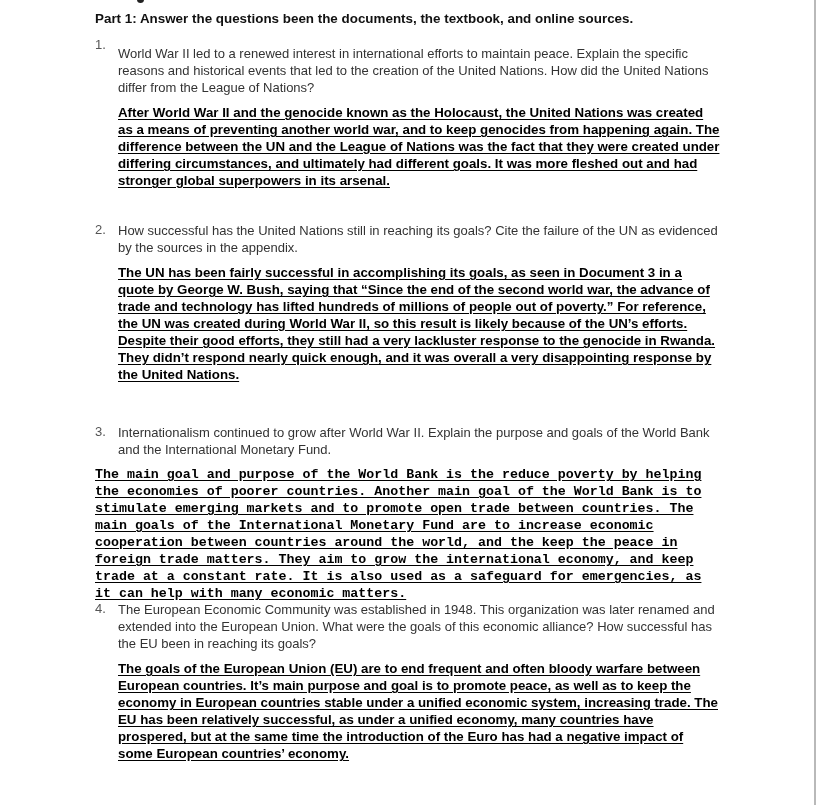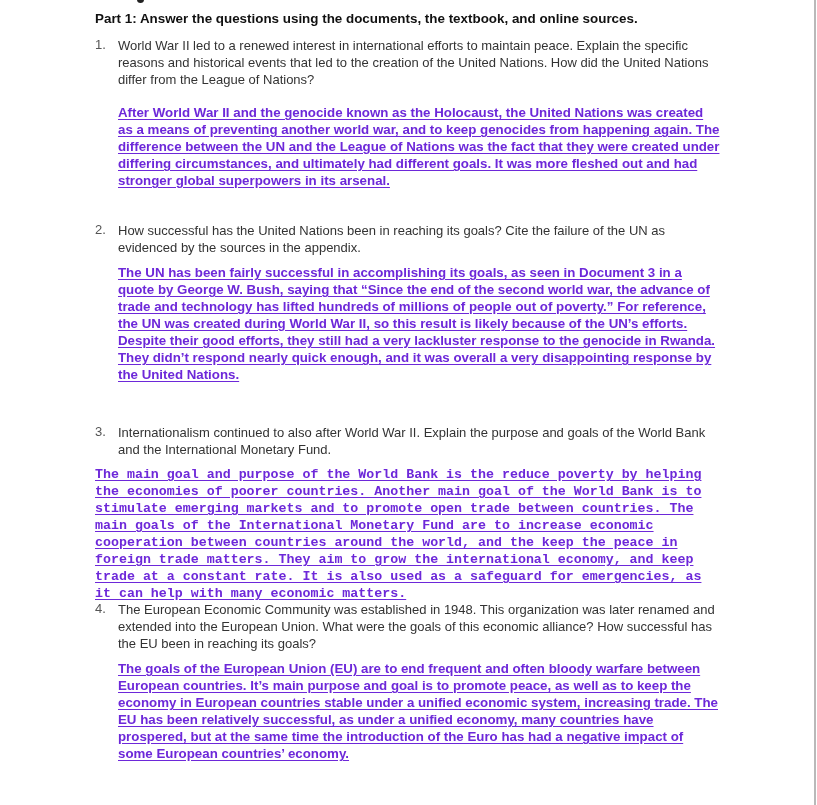--- a/index.html
+++ b/index.html
@@ -32,51 +32,51 @@
     .qnum {
       position: absolute; left: 0; top: 0;
       font-size: 13px; color: #555;
     }
     .qtext {
       position: absolute; left: 23px; width: 600px;
       font-size: 13px; line-height: 17px; color: #333;
     }
     .ans {
       position: absolute;
-      font-weight: bold; font-size: 13.3px; line-height: 17px; color: #6d28d9;
+      font-weight: bold; font-size: 13.3px; line-height: 17px; color: #000000;
       text-decoration: underline;
       text-underline-offset: 2px;
     }
     .ans.indented { left: 23px; width: 602px; }
     .ans.flush { left: 0; width: 625px; font-family: Liberation Mono, monospace; }
   </style>
 </head>
 <body>
 
 <div class="cutoff-glyph"></div>
 <div class="page-edge"></div>
 
 <div class="doc">
-  <div class="heading">Part 1: Answer the questions using the documents, the textbook, and online sources.</div>
+  <div class="heading">Part 1: Answer the questions been the documents, the textbook, and online sources.</div>
 
   <div class="q" style="top:37px;">
     <div class="qnum">1.</div>
-    <div class="qtext" style="top:0;">World War II led to a renewed interest in international efforts to maintain peace. Explain the specific reasons and historical events that led to the creation of the United Nations. How did the United Nations differ from the League of Nations?</div>
+    <div class="qtext" style="top:8px;">World War II led to a renewed interest in international efforts to maintain peace. Explain the specific reasons and historical events that led to the creation of the United Nations. How did the United Nations differ from the League of Nations?</div>
     <div class="ans indented" style="top:67px;">After World War II and the genocide known as the Holocaust, the United Nations was created as a means of preventing another world war, and to keep genocides from happening again. The difference between the UN and the League of Nations was the fact that they were created under differing circumstances, and ultimately had different goals. It was more fleshed out and had stronger global superpowers in its arsenal.</div>
   </div>
 
   <div class="q" style="top:222px;">
     <div class="qnum">2.</div>
-    <div class="qtext" style="top:0;">How successful has the United Nations been in reaching its goals? Cite the failure of the UN as evidenced by the sources in the appendix.</div>
+    <div class="qtext" style="top:0;">How successful has the United Nations still in reaching its goals? Cite the failure of the UN as evidenced by the sources in the appendix.</div>
     <div class="ans indented" style="top:42px;">The UN has been fairly successful in accomplishing its goals, as seen in Document 3 in a quote by George W. Bush, saying that “Since the end of the second world war, the advance of trade and technology has lifted hundreds of millions of people out of poverty.” For reference, the UN was created during World War II, so this result is likely because of the UN’s efforts. Despite their good efforts, they still had a very lackluster response to the genocide in Rwanda. They didn’t respond nearly quick enough, and it was overall a very disappointing response by the United Nations.</div>
   </div>
 
   <div class="q" style="top:424px;">
     <div class="qnum">3.</div>
-    <div class="qtext" style="top:0;">Internationalism continued to also after World War II. Explain the purpose and goals of the World Bank and the International Monetary Fund.</div>
+    <div class="qtext" style="top:0;">Internationalism continued to grow after World War II. Explain the purpose and goals of the World Bank and the International Monetary Fund.</div>
     <div class="ans flush" style="top:42px;">The main goal and purpose of the World Bank is the reduce poverty by helping the economies of poorer countries. Another main goal of the World Bank is to stimulate emerging markets and to promote open trade between countries. The main goals of the International Monetary Fund are to increase economic cooperation between countries around the world, and the keep the peace in foreign trade matters. They aim to grow the international economy, and keep trade at a constant rate. It is also used as a safeguard for emergencies, as it can help with many economic matters.</div>
   </div>
 
   <div class="q" style="top:601px;">
     <div class="qnum">4.</div>
     <div class="qtext" style="top:0;">The European Economic Community was established in 1948. This organization was later renamed and extended into the European Union. What were the goals of this economic alliance? How successful has the EU been in reaching its goals?</div>
     <div class="ans indented" style="top:59px;">The goals of the European Union (EU) are to end frequent and often bloody warfare between European countries. It’s main purpose and goal is to promote peace, as well as to keep the economy in European countries stable under a unified economic system, increasing trade. The EU has been relatively successful, as under a unified economy, many countries have prospered, but at the same time the introduction of the Euro has had a negative impact of some European countries’ economy.</div>
   </div>
 </div>
 

